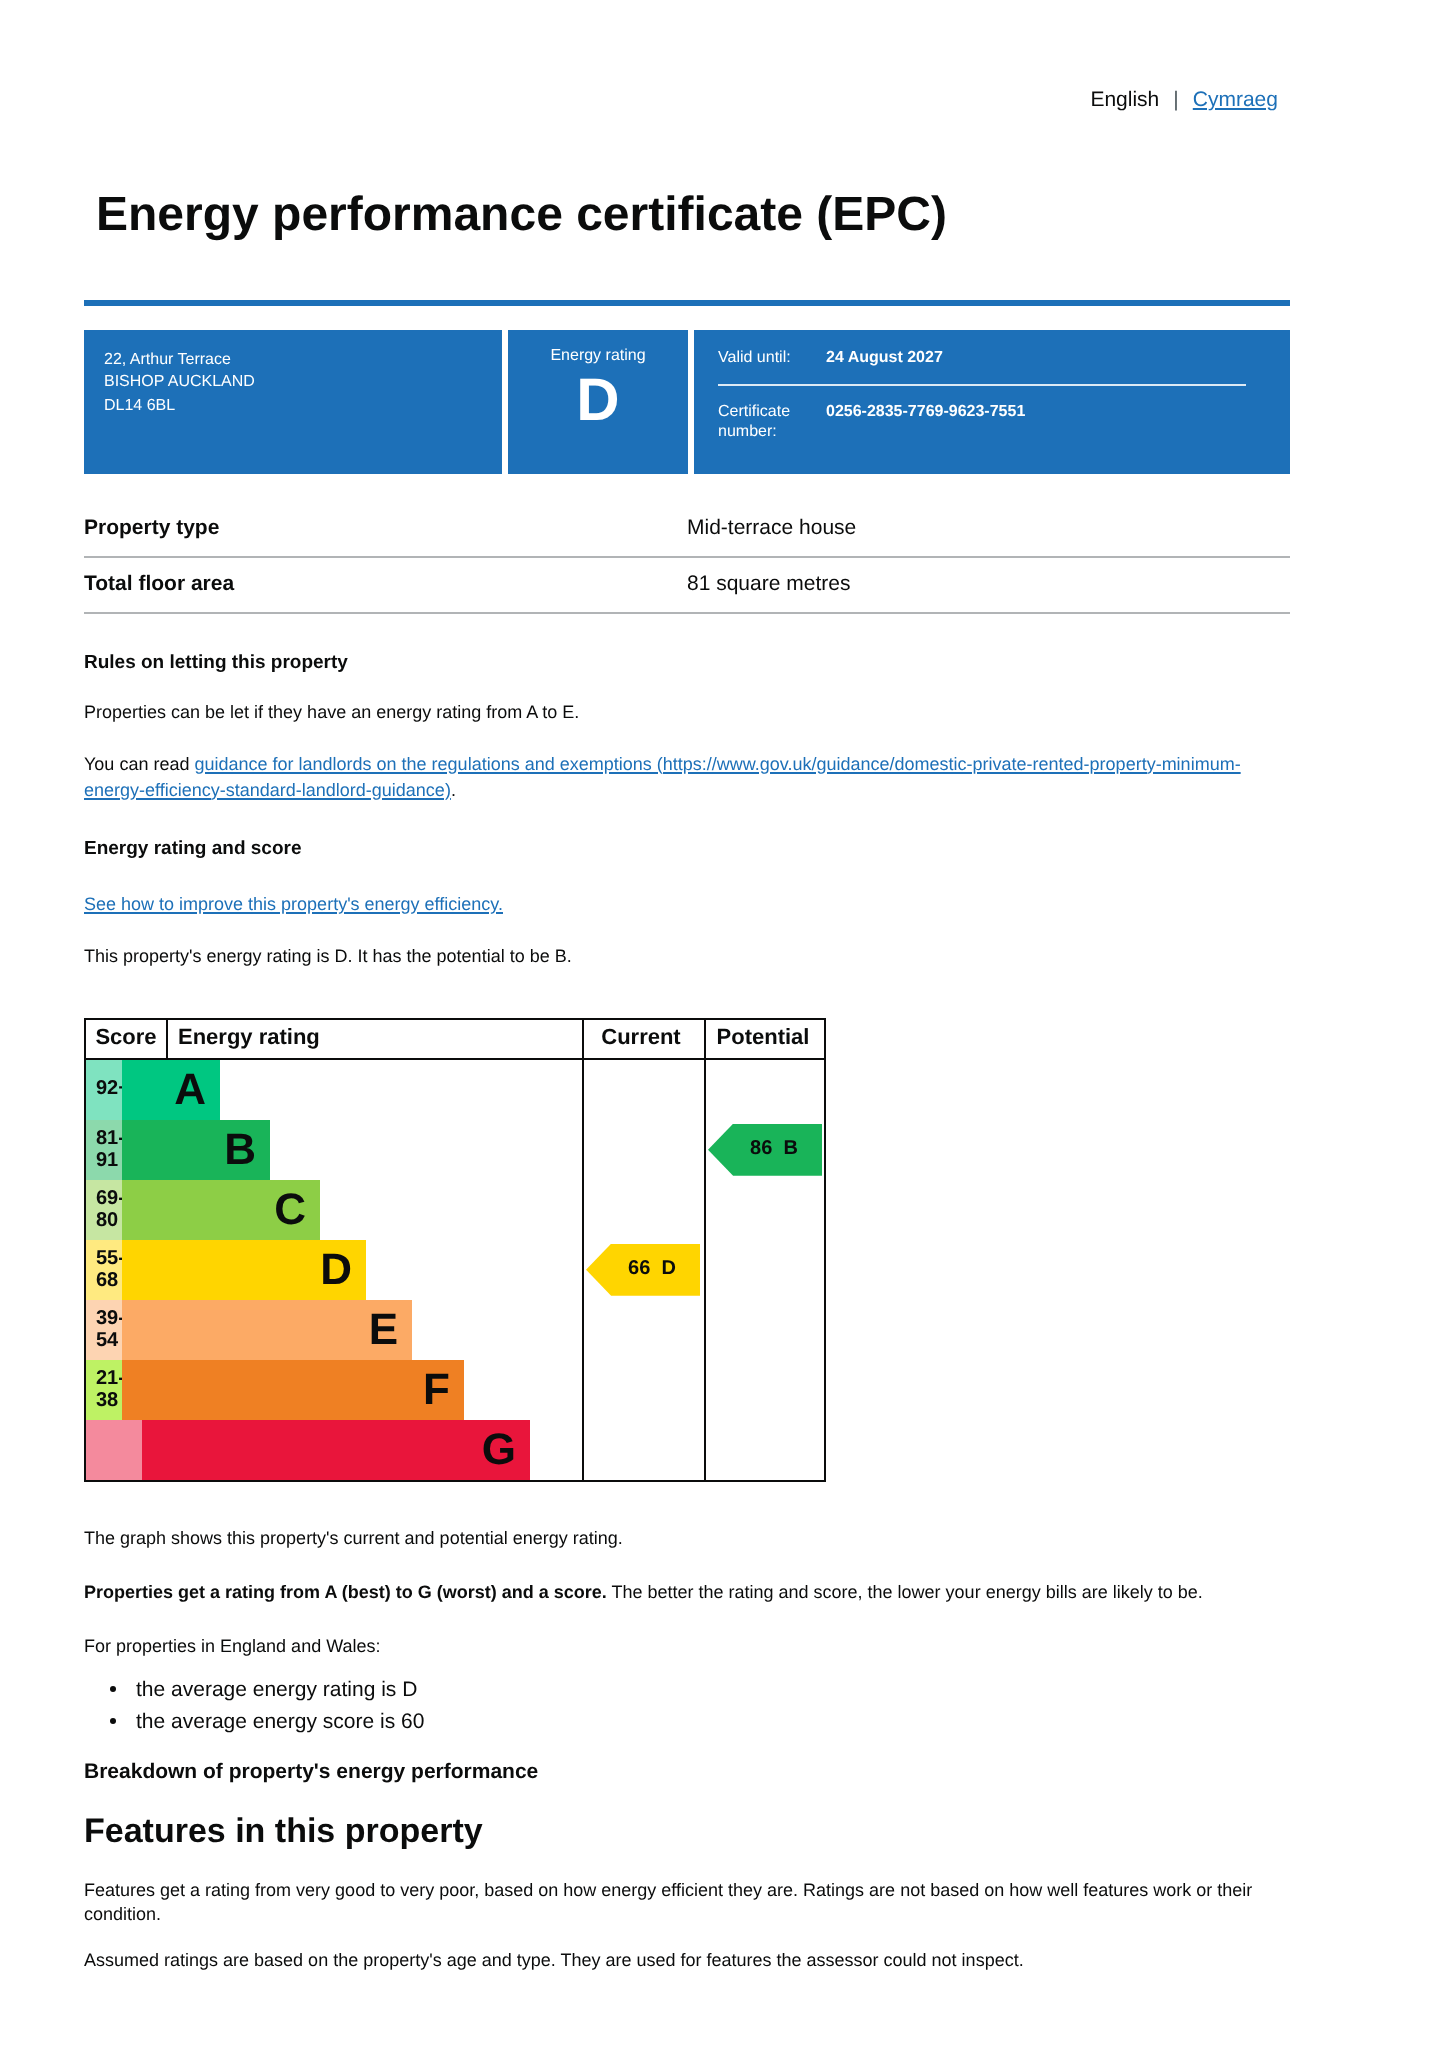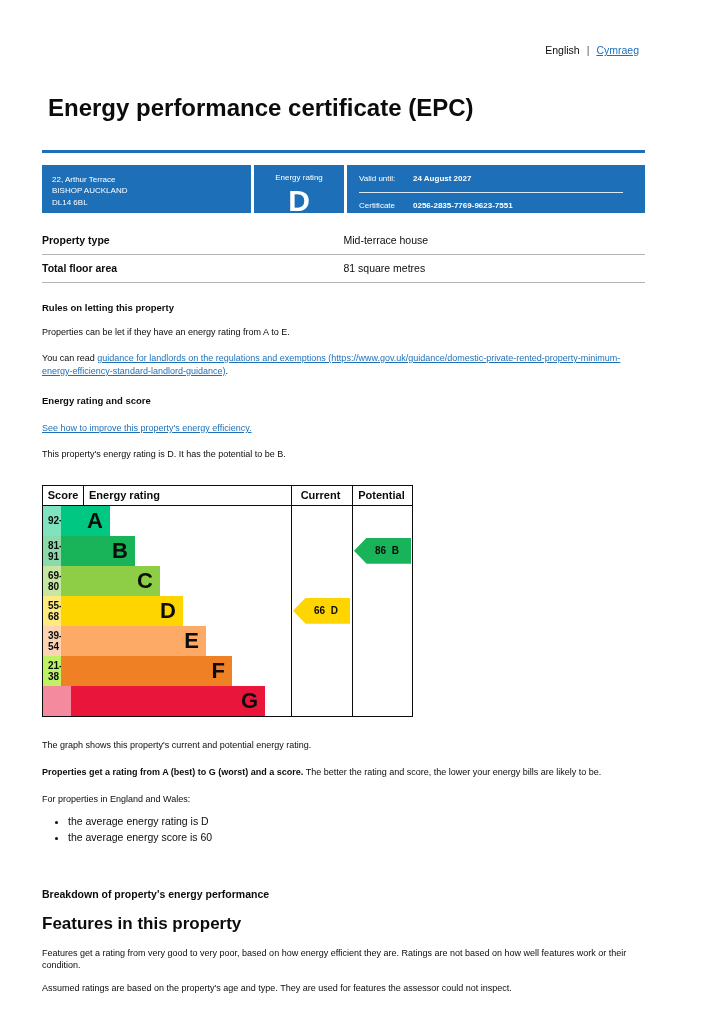--- a/index.html
+++ b/index.html
@@ -15,21 +15,21 @@
   }
   .container{margin-left:42px;width:603px;}
   
   .lang-row{margin-top:44px;text-align:right;font-size:10.5px;padding-right:6px;}
   .lang-sep{color:#505a5f;margin:0 7px;}
   a.link{color:var(--govuk-blue);text-decoration:underline;cursor:pointer;text-align:center;}
   
   h1.page-title{font-size:24px;font-weight:bold;margin:38px 0 0 6px;line-height:1.15;}
   .rule{margin-top:28px;height:3px;background:var(--govuk-blue);}
   
-  .banner{margin-top:12px;display:flex;gap:3px;height:48px;}
+  .banner{margin-top:12px;display:flex;gap:3px;height:72px;}
   .banner > div{background:var(--govuk-blue);color:#ffffff;box-sizing:border-box;}
   .banner-left{width:209px;padding:9px 10px;font-size:8px;line-height:1.45;}
   .banner-mid{width:90px;text-align:center;padding-top:8px;}
   .banner-mid-label{font-size:8px;}
   .banner-mid-letter{font-size:30px;font-weight:bold;line-height:1;margin-top:4px;}
   .banner-right{flex:1;padding:9px 12px;font-size:8px;}
   .banner-row{display:flex;line-height:1.3;}
   .banner-label{width:54px;flex:none;}
   .banner-value{font-weight:bold;}
   .banner-sep{height:1px;background:rgba(255,255,255,0.85);margin:8px 10px 8px 0;}
@@ -56,21 +56,21 @@
   .vline{position:absolute;top:0;bottom:0;width:1px;background:var(--text);}
   .vline1{left:248px;}
   .vline2{left:309px;}
   .arrow{position:absolute;width:57px;height:26px;
     clip-path:polygon(0 50%,22% 0,100% 0,100% 100%,22% 100%);
     display:flex;align-items:center;justify-content:center;
     font-weight:bold;font-size:10px;padding-left:9px;box-sizing:border-box;color:var(--text);}
   
   ul.bullets{margin:8px 0 0 0;padding-left:26px;font-size:10.5px;line-height:1.4;}
   ul.bullets li{margin:1px 0;}
-  .breakdown-heading{font-size:10.5px;font-weight:bold;margin:44px 0 0 0;}
+  .breakdown-heading{font-size:10.5px;font-weight:bold;margin:12px 0 0 0;}
   h2.features-heading{font-size:17px;font-weight:bold;margin:14px 0 0 0;line-height:1.2;}
   p.small{font-size:9px;line-height:1.4;margin:12px 0 0 0;}
 </style>
 </head>
 <body>
 
 <div class="container">
 
   <div class="lang-row">
     <span>English</span><span class="lang-sep">|</span><a class="link">Cymraeg</a>

